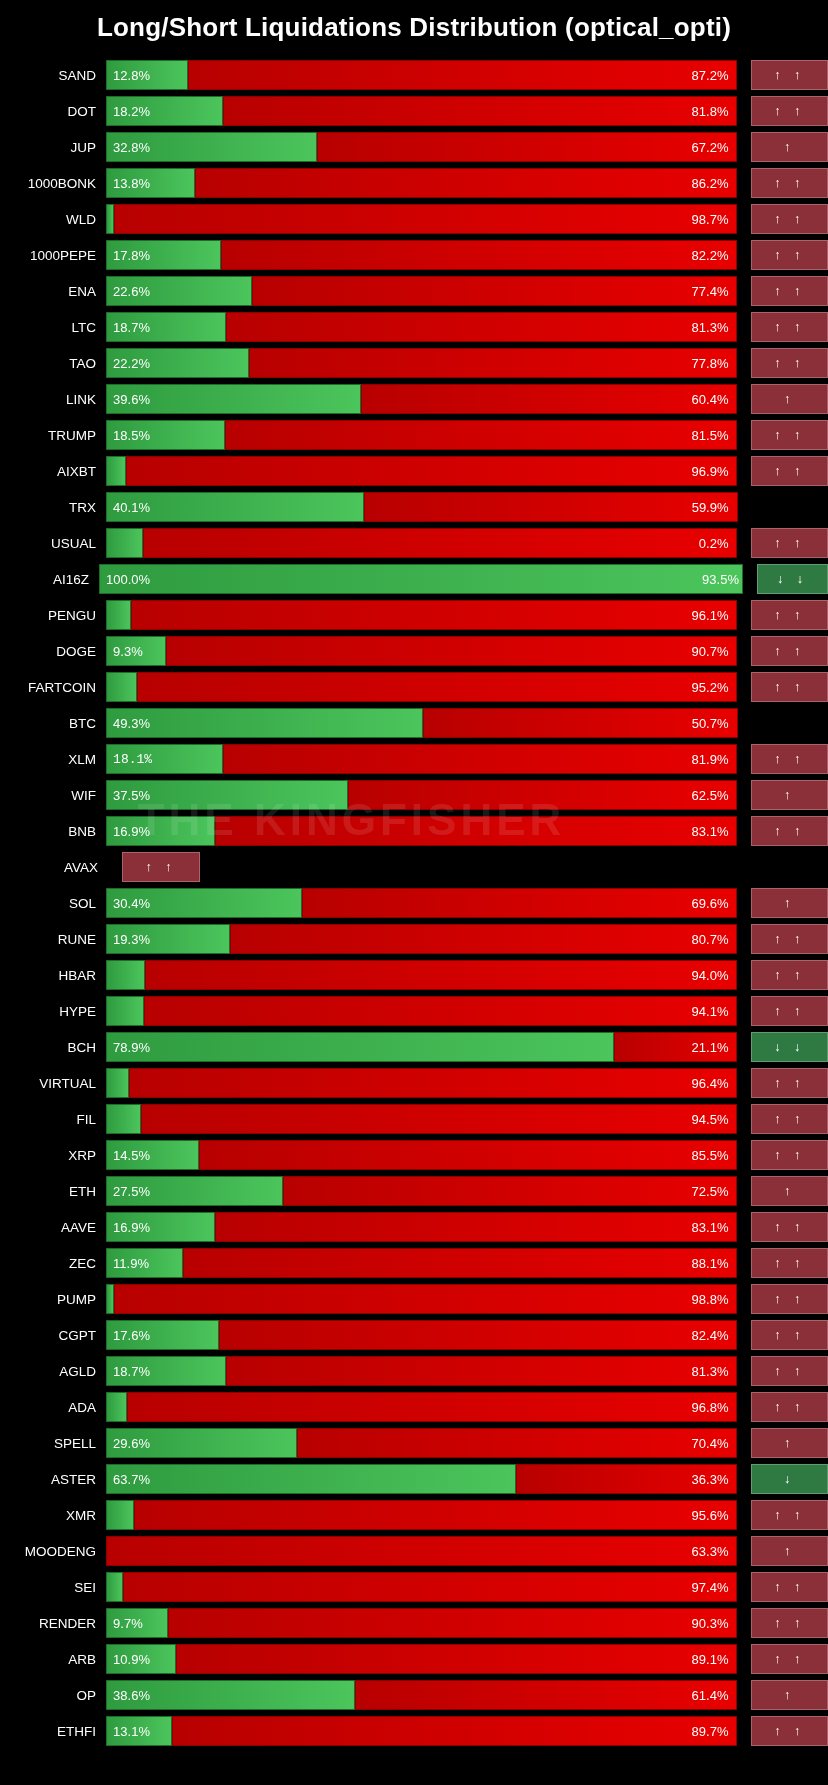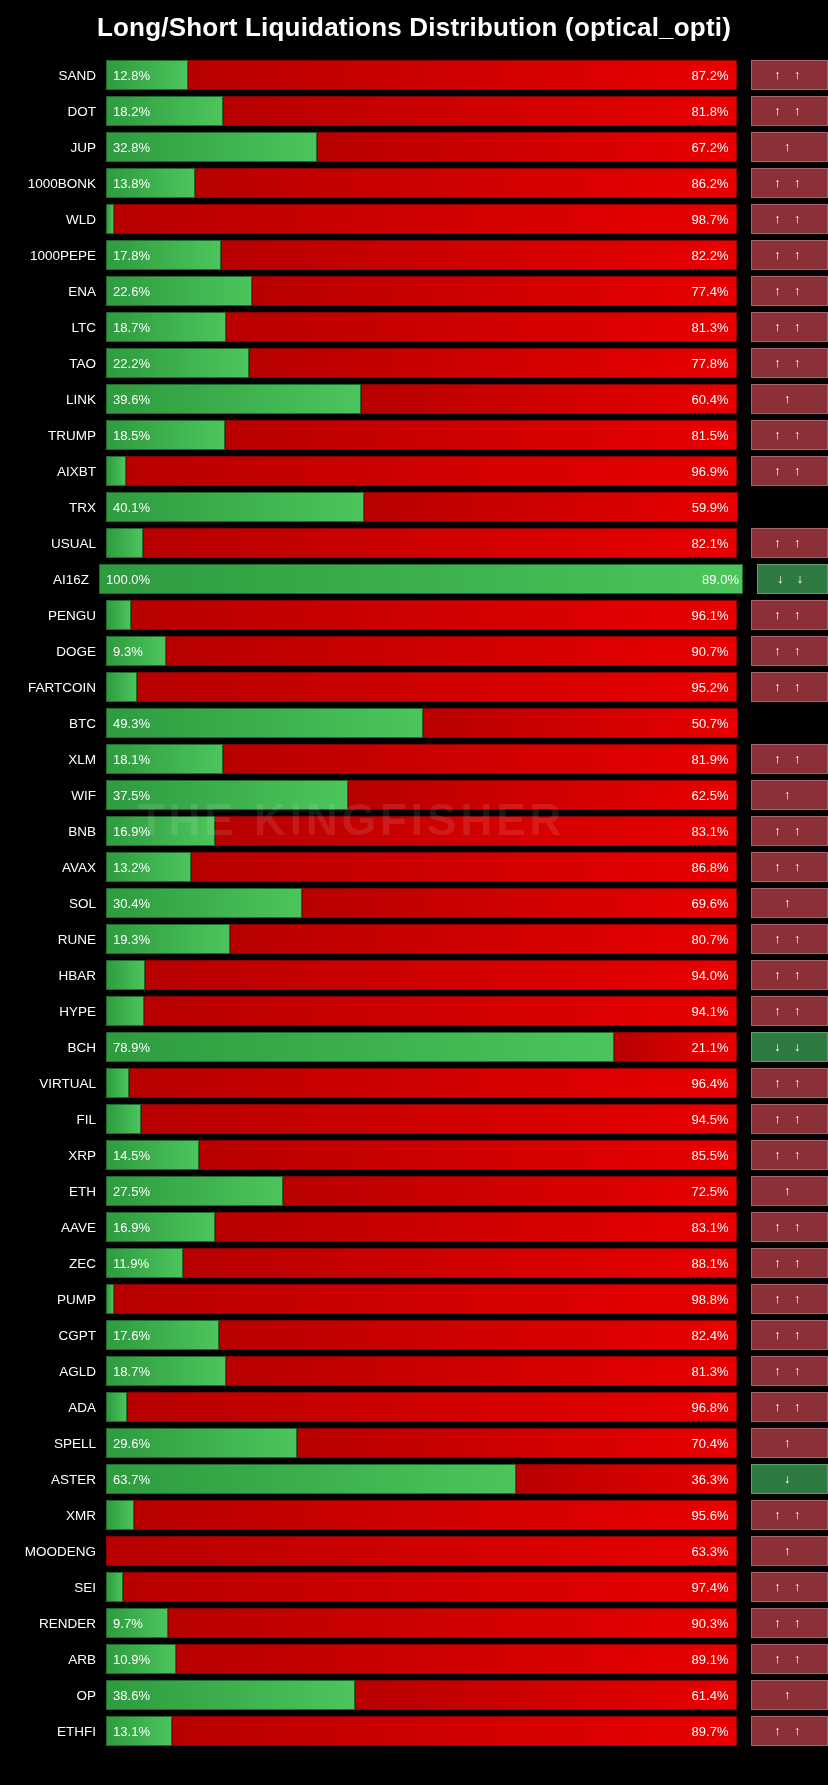--- a/index.html
+++ b/index.html
@@ -282,33 +282,33 @@
         </div>
         <div class="arrow-box empty"></div>
       </div>
       <div class="row">
         <div class="row-label">USUAL</div>
         <div class="bar-wrap">
           <div class="seg long" style="width: 37px; flex: 0 0 37px; overflow: visible;">
             <span class="seg-label outside">5.7%</span>
           </div>
           <div class="seg short">
-            <span class="seg-label">82.1%</span>
+            <span class="seg-label">0.2%</span>
           </div>
         </div>
         <div class="arrow-box red">↑ ↑</div>
       </div>
       <div class="row">
         <div class="row-label">AI16Z</div>
         <div class="bar-wrap">
           <div class="seg long" style="width: 644px; flex: 1 1 auto;">
             <span class="seg-label">100.0%</span>
           </div>
           <div class="seg short" style="flex: 0 0 0px; border: none; overflow: visible;">
-            <span class="seg-label" style="right: 4px;">89.0%</span>
+            <span class="seg-label" style="right: 4px;">93.5%</span>
           </div>
         </div>
         <div class="arrow-box green">↓ ↓</div>
       </div>
       <div class="row">
         <div class="row-label">PENGU</div>
         <div class="bar-wrap">
           <div class="seg long" style="width: 25px; flex: 0 0 25px; overflow: visible;">
             <span class="seg-label outside">3.9%</span>
           </div>
@@ -350,21 +350,21 @@
           </div>
           <div class="seg short">
             <span class="seg-label">50.7%</span>
           </div>
         </div>
         <div class="arrow-box empty"></div>
       </div>
       <div class="row">
         <div class="row-label">XLM</div>
         <div class="bar-wrap">
-          <div class="seg long" style="width: 117px; flex: 0 0 117px;">
+          <div class="seg long" style="width: 117px; flex: 0 0 117px; font-family: Liberation Mono, monospace;">
             <span class="seg-label">18.1%</span>
           </div>
           <div class="seg short">
             <span class="seg-label">81.9%</span>
           </div>
         </div>
         <div class="arrow-box red">↑ ↑</div>
       </div>
       <div class="row">
         <div class="row-label">WIF</div>
@@ -385,28 +385,20 @@
             <span class="seg-label">16.9%</span>
           </div>
           <div class="seg short">
             <span class="seg-label">83.1%</span>
           </div>
         </div>
         <div class="arrow-box red">↑ ↑</div>
       </div>
       <div class="row">
         <div class="row-label">AVAX</div>
-        <div class="bar-wrap">
-          <div class="seg long" style="width: 85px; flex: 0 0 85px;">
-            <span class="seg-label">13.2%</span>
-          </div>
-          <div class="seg short">
-            <span class="seg-label">86.8%</span>
-          </div>
-        </div>
         <div class="arrow-box red">↑ ↑</div>
       </div>
       <div class="row">
         <div class="row-label">SOL</div>
         <div class="bar-wrap">
           <div class="seg long" style="width: 196px; flex: 0 0 196px;">
             <span class="seg-label">30.4%</span>
           </div>
           <div class="seg short">
             <span class="seg-label">69.6%</span>

